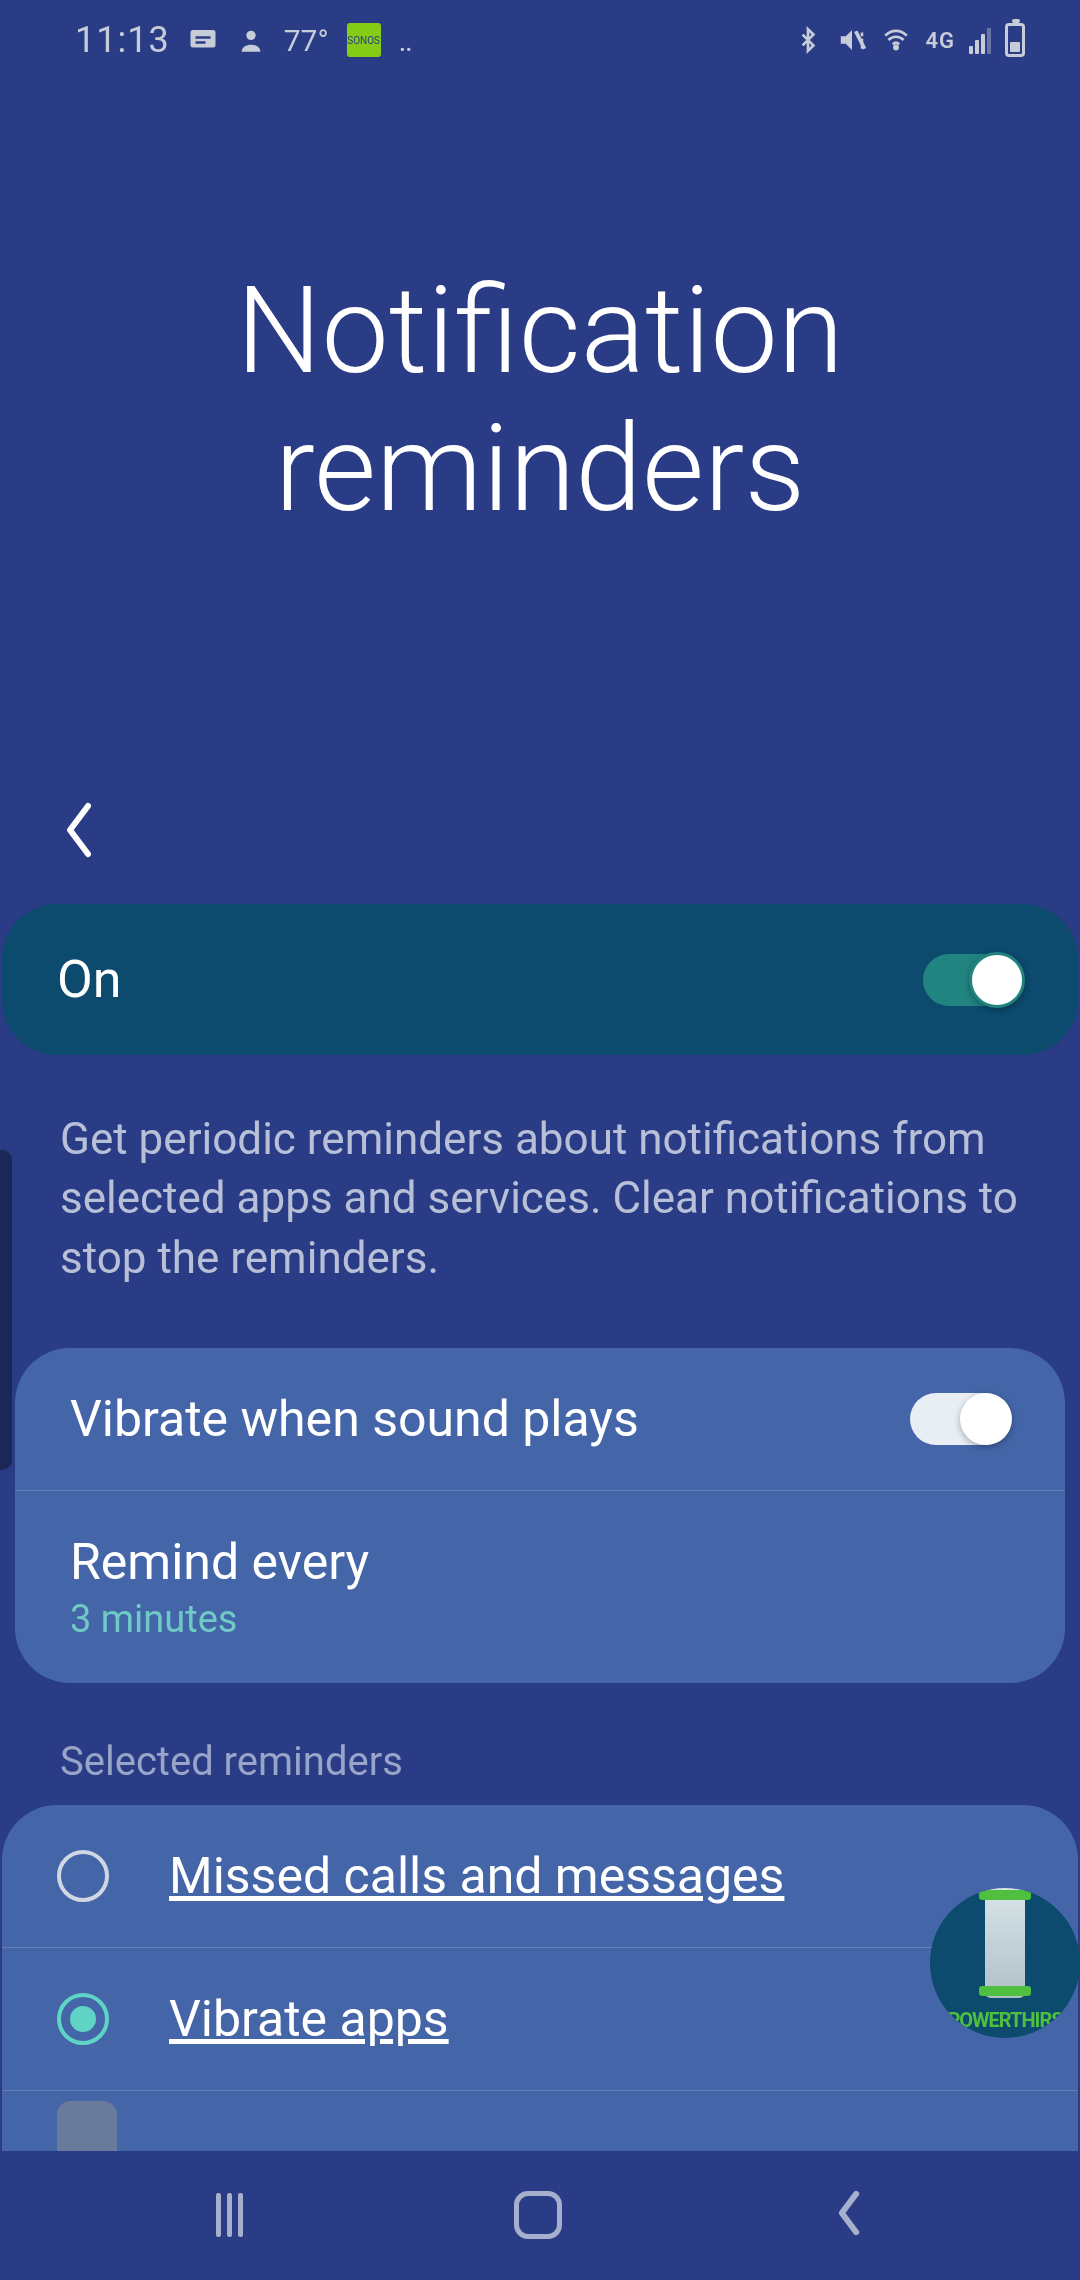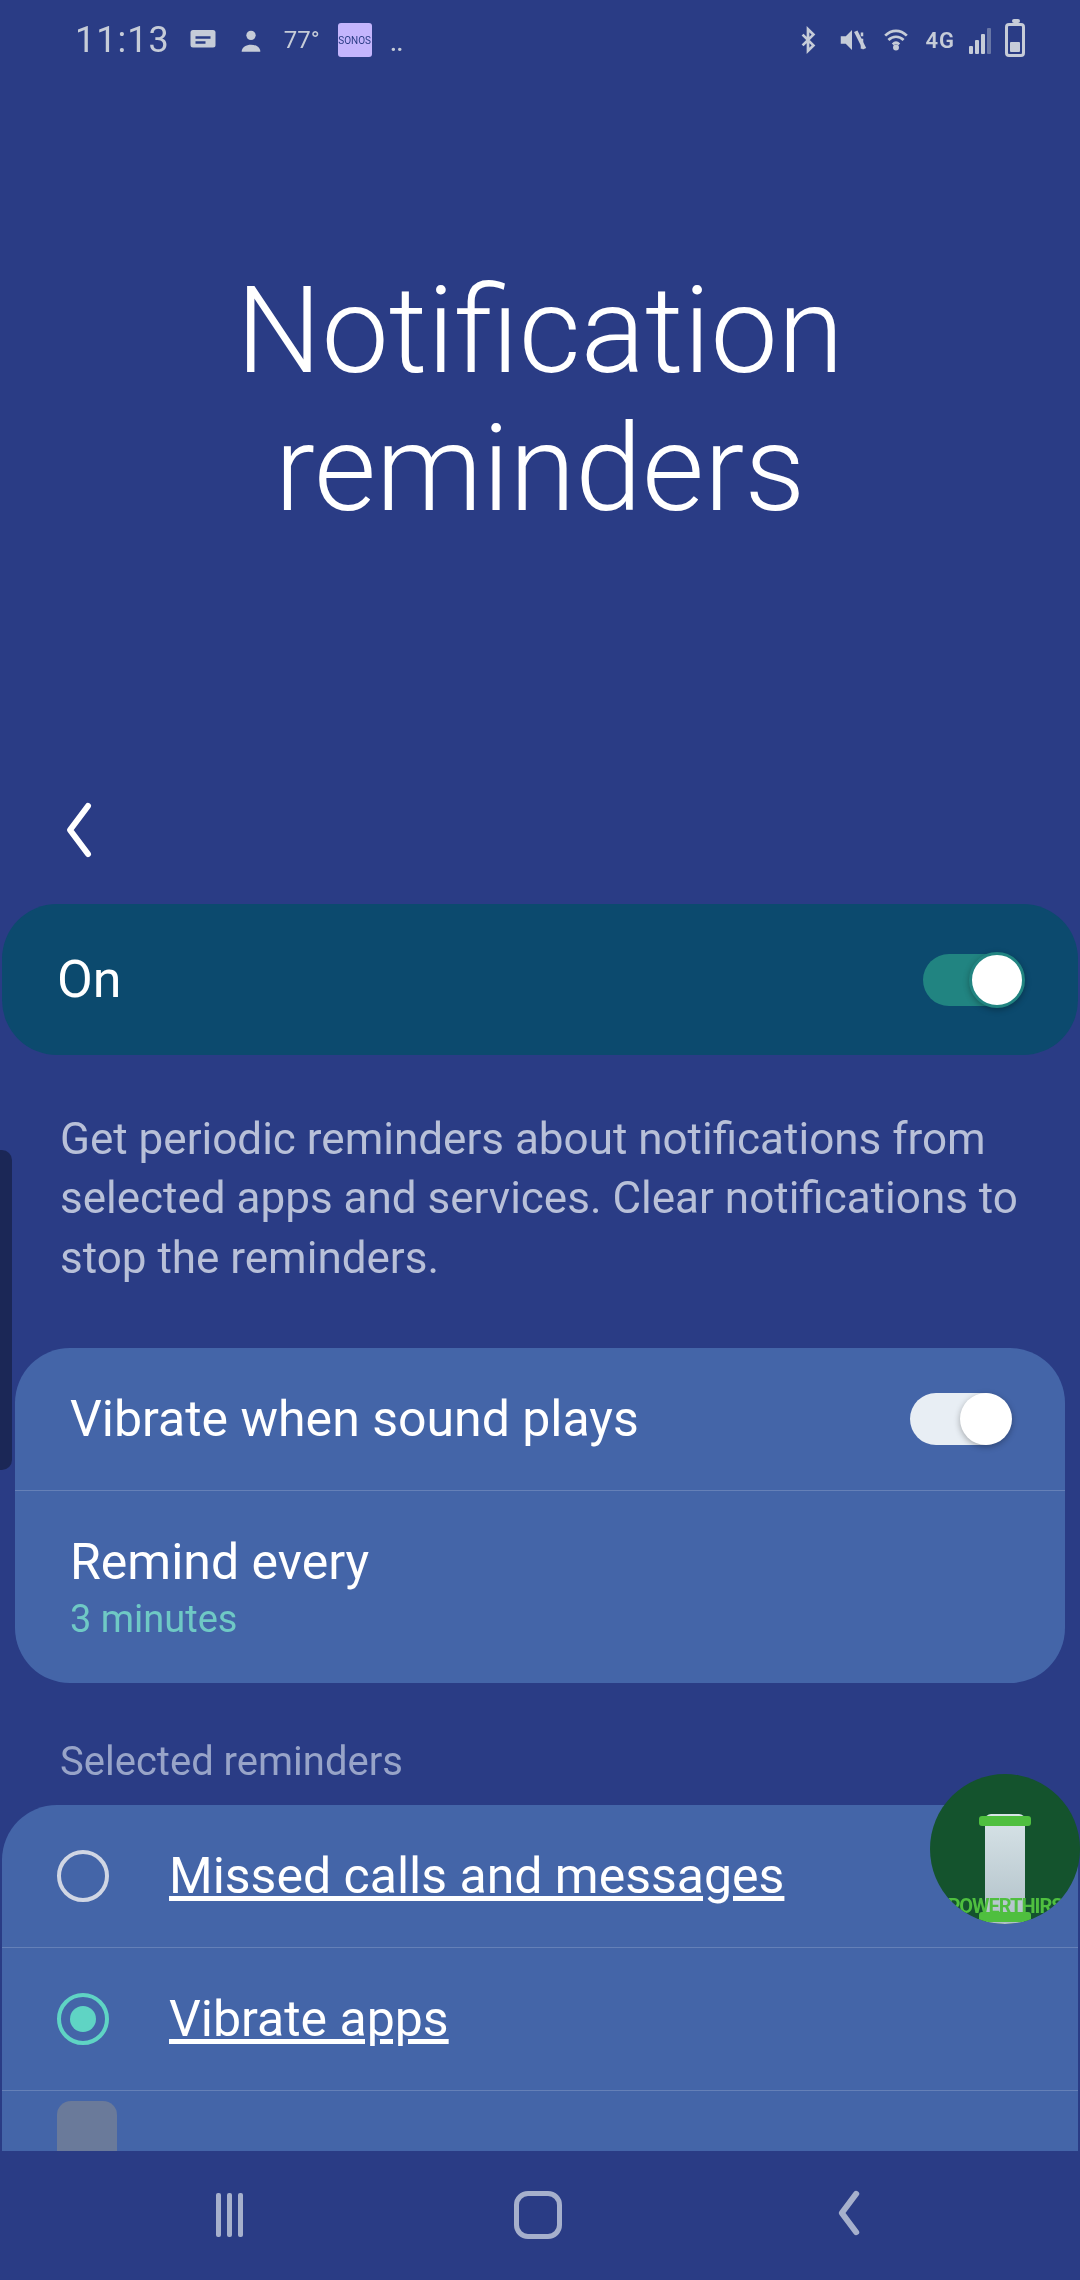--- a/index.html
+++ b/index.html
@@ -19,42 +19,42 @@
     display: flex;
     align-items: center;
     padding: 0 55px 0 75px;
     font-size: 34px;
     color: #c6ccd8;
   }
   .status-left { display: flex; align-items: center; gap: 18px; }
   .status-right { margin-left: auto; display: flex; align-items: center; gap: 14px; }
   .status-icon { width: 30px; height: 30px; display: inline-flex; align-items: center; justify-content: center; }
   .clock { font-size: 36px; letter-spacing: 1px; }
-  .temp { font-size: 24px; }
+  .temp { font-size: 30px; }
   .dots { font-size: 30px; letter-spacing: 4px; }
   .lge { font-size: 22px; font-weight: 600; letter-spacing: 1px; }
   .battery {
     width: 20px; height: 34px; border: 3px solid #c6ccd8; border-radius: 4px; position: relative;
   }
   .battery::before {
     content:''; position:absolute; top:-7px; left:4px; width:8px; height:4px; background:#c6ccd8; border-radius:2px;
   }
   .battery::after {
     content:''; position:absolute; bottom:2px; left:2px; right:2px; height:10px; background:#c6ccd8; border-radius:1px;
   }
   .signal {
     display:flex; align-items:flex-end; gap:2px; height:28px;
   }
   .signal span { width:4px; background:#c6ccd8; border-radius:1px; }
   .signal span:nth-child(1){height:8px;}
   .signal span:nth-child(2){height:14px;}
   .signal span:nth-child(3){height:20px;}
   .signal span:nth-child(4){height:26px;background:rgba(198,204,216,0.4);}
   .sonos-box {
-    width:34px;height:34px;background:#c4b5fd;border-radius:3px;display:flex;align-items:center;justify-content:center;font-size:10px;color:#2a3c85;
+    width:34px;height:34px;background:#84cc16;border-radius:3px;display:flex;align-items:center;justify-content:center;font-size:10px;color:#2a3c85;
   }
 
   
   .header-area {
     height: 720px;
     display: flex;
     flex-direction: column;
     align-items: center;
     justify-content: center;
     padding-bottom: 80px;
@@ -168,27 +168,27 @@
     height: 60px;
   }
   .partial-icon {
     width:60px;height:60px;background:#6a7a9a;border-radius:14px 14px 0 0;
   }
 
   
   .overlay-thumb {
     position: absolute;
     right: 0;
-    top: 1774px;
+    top: 1888px;
     width: 150px;
     height: 150px;
     border-radius: 50%;
-    background: #14532d;
+    background: #0c4a6e;
     overflow: hidden;
-    display:flex;align-items:flex-end;justify-content:center;
+    display:flex;align-items:flex-start;justify-content:center;
   }
   .overlay-thumb .tube {
     width: 40px; height: 110px; background: linear-gradient(#d8e4e8,#b0c0c8); border-radius: 6px;
     position:relative;
   }
   .overlay-thumb .tube::before,
   .overlay-thumb .tube::after {
     content:''; position:absolute; left:-6px; right:-6px; height:10px; background:#4fbf3f; border-radius:3px;
   }
   .overlay-thumb .tube::before { top:2px; }

